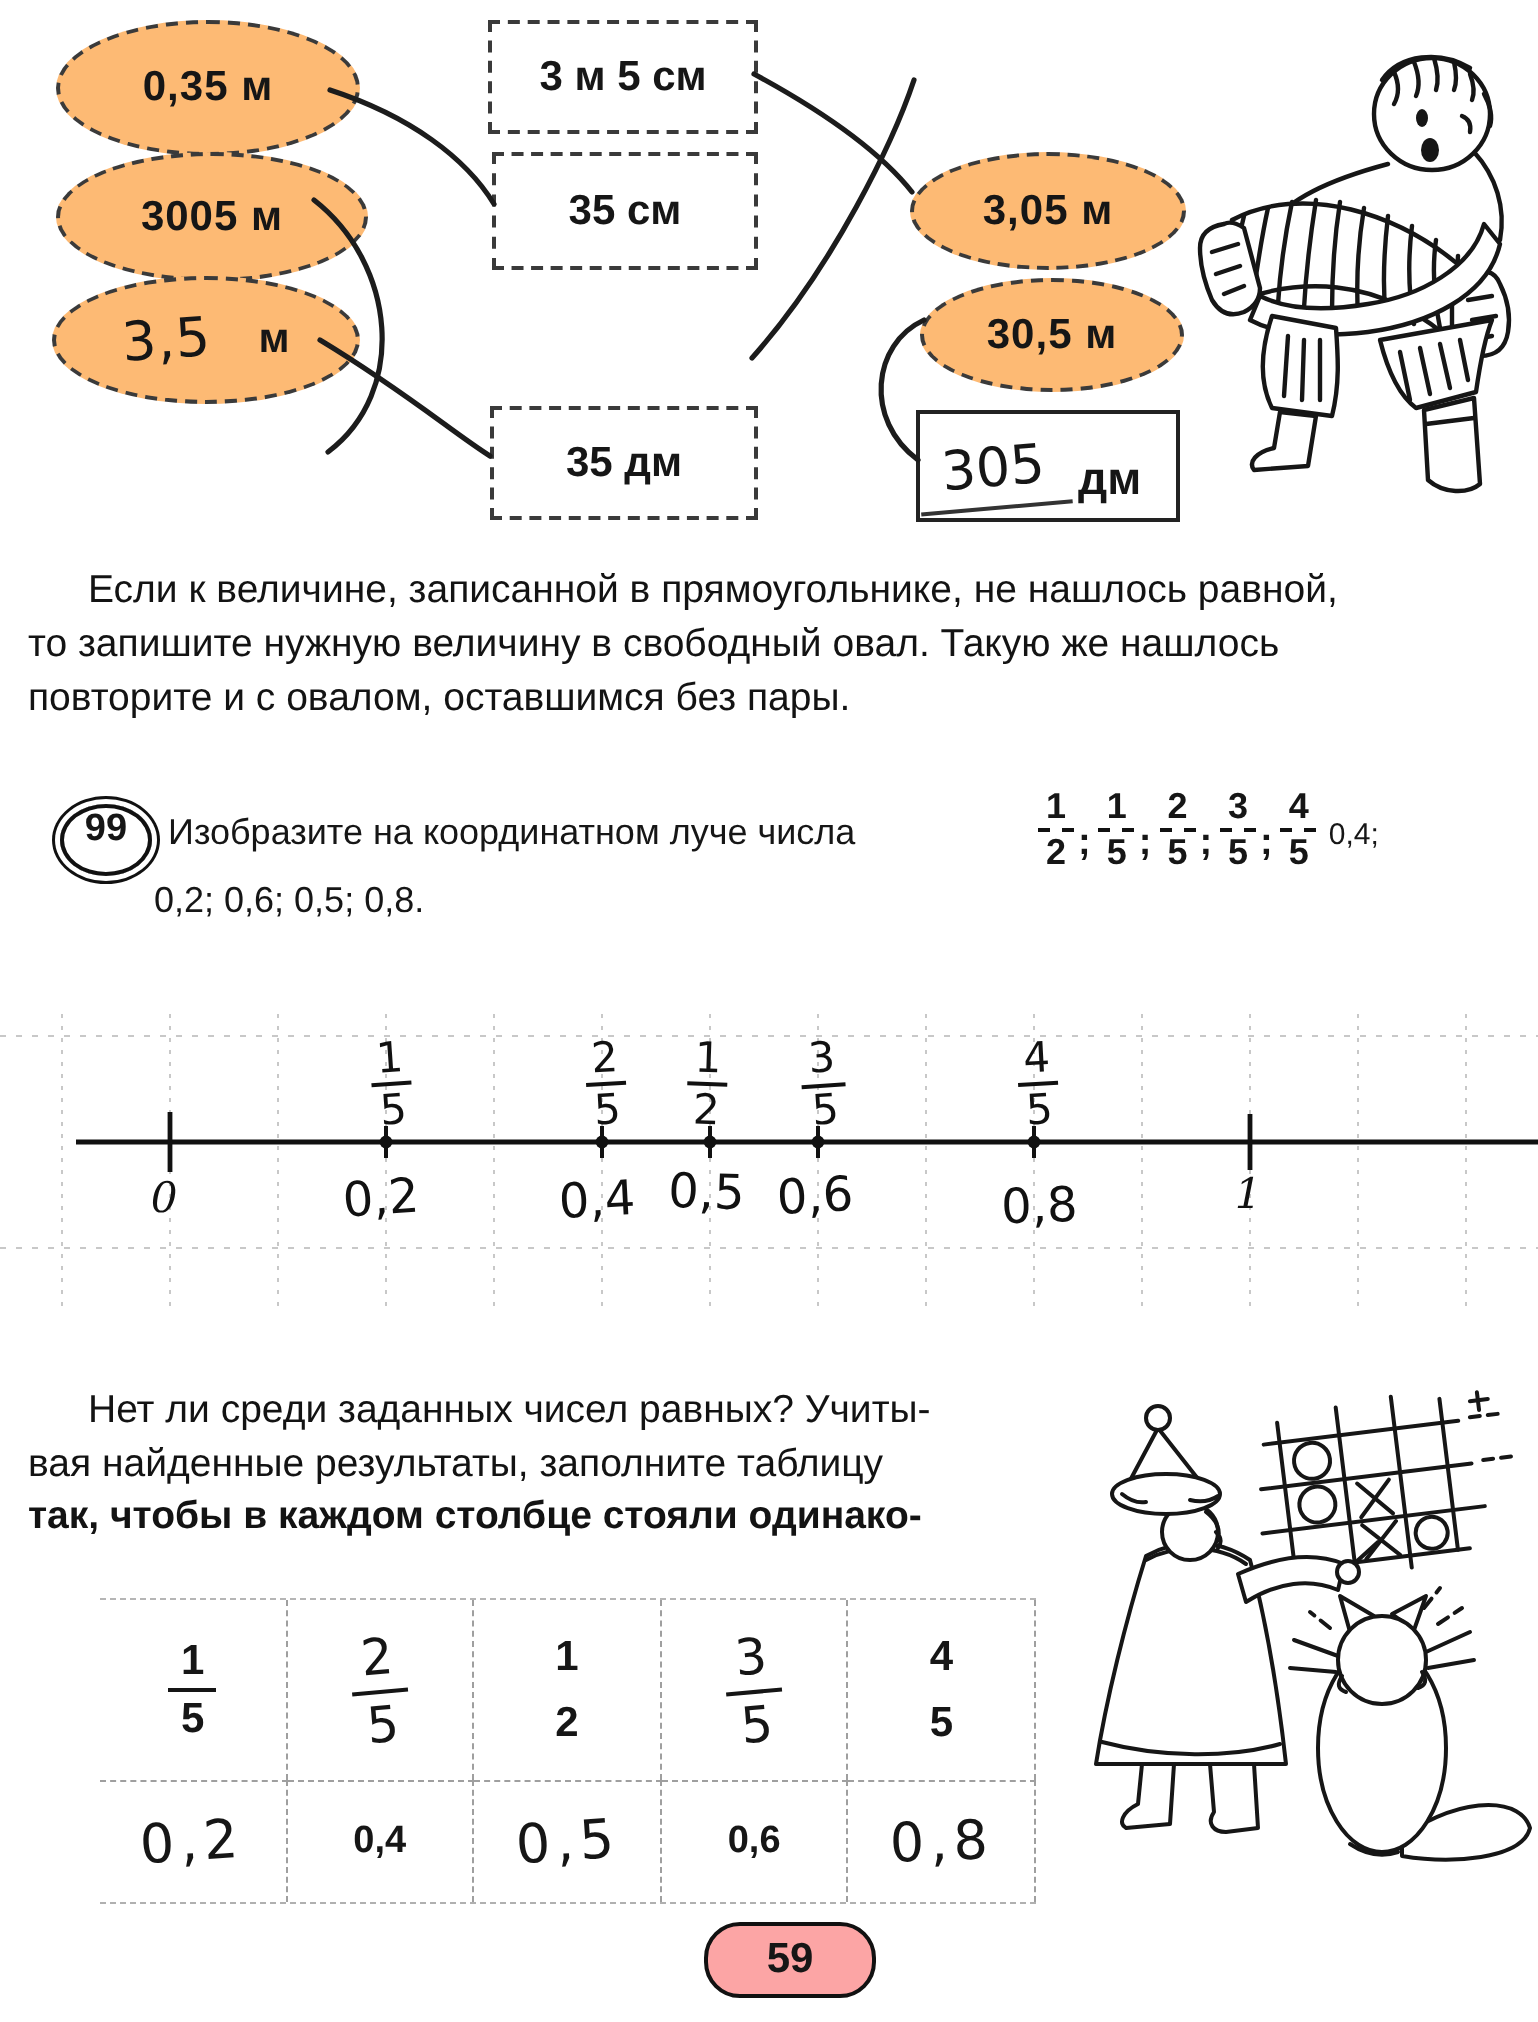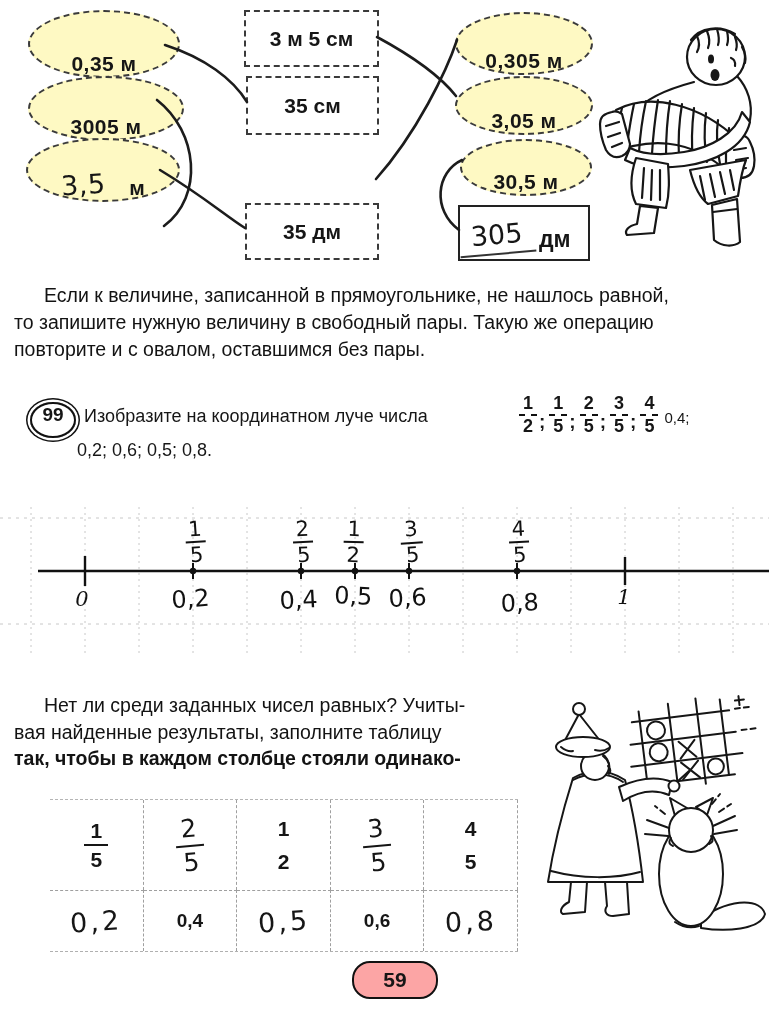--- a/index.html
+++ b/index.html
@@ -1,21 +1,21 @@
 <!DOCTYPE html>
 <html><head>
 <meta charset="utf-8">
 <style>
   html,body{margin:0;padding:0;background:#e8e8e8}
   .page{position:relative;width:769px;height:1011px;background:#fff;overflow:hidden;
         font-family:"Liberation Sans",sans-serif;color:#161616;margin:0 auto}
   svg{position:absolute;overflow:visible}
   .oval{position:absolute;border:2px dashed #3a3a3a;border-radius:50%;
-        display:flex;align-items:flex-end;justify-content:center;
-        font-weight:bold;font-size:21px;letter-spacing:.5px;background:#fef9c3}
+        display:flex;align-items:center;justify-content:center;
+        font-weight:bold;font-size:21px;letter-spacing:.5px;background:#fdba74}
   .rbox{position:absolute;border:2px dashed #3a3a3a;display:flex;align-items:center;
         justify-content:center;font-weight:bold;font-size:21px;background:#fff}
   .rbox.solid{border-style:solid;border-color:#222}
   .hw{font-family:"DejaVu Sans",sans-serif;font-weight:normal}
   .para{position:absolute;font-size:19.5px;line-height:27px;color:#131313}
   .para .ln{display:block}
   .indent{text-indent:30px}
   .b{font-weight:bold}
   .badge{position:absolute;left:30px;top:402px;width:42px;height:32px;border:2px solid #111;
          border-radius:50%;box-shadow:0 0 0 2.5px #fff,0 0 0 4px #111;
@@ -68,23 +68,20 @@
   <div class="rbox" style="left:244px;top:10px;width:131px;height:53px">
     <span>3 м 5 см</span>
   </div>
   <div class="rbox" style="left:246px;top:76px;width:129px;height:55px">
     <span>35 см</span>
   </div>
   <div class="rbox" style="left:245px;top:203px;width:130px;height:53px">
     <span>35 дм</span>
   </div>
 
-  <div class="oval" style="left:455px;top:12px;width:134px;height:59px">
-    <span>0,305 м</span>
-  </div>
   <div class="oval" style="left:455px;top:76px;width:134px;height:55px">
     <span>3,05 м</span>
   </div>
   <div class="oval" style="left:460px;top:139px;width:128px;height:53px">
     <span>30,5 м</span>
   </div>
   <div class="rbox solid" style="left:458px;top:205px;width:128px;height:52px;align-items:flex-end">
     <span class="hw rb-val">305</span>
     <span class="unit" style="font-size:23px;margin:0 18px 6px 4px">дм</span>
   </div>
@@ -131,21 +128,21 @@
       <path d="M697 36 q4 9 0 16 M707 31 q4 10 1 17 M717 29 q3 10 1 16 M727 31 q2 9 0 14 M735 37 q3 8 1 13"></path>
       <path d="M742 47 q5 9 3 16"></path>
       <ellipse cx="711" cy="59" rx="3" ry="4.5" fill="#161616" stroke="none"></ellipse>
       <path d="M731 58 q5 2 4 8"></path>
       <ellipse cx="715" cy="75" rx="4.5" ry="6" fill="#161616" stroke="none"></ellipse>
     </g>
   </svg>
 
   <div class="para" style="left:14px;top:282px;width:748px">
     <span class="ln indent">Если к величине, записанной в прямоугольнике, не нашлось равной,</span>
-    <span class="ln">то запишите нужную величину в свободный пары. Такую же операцию</span>
+    <span class="ln">то запишите нужную величину в свободный овал. Такую же нашлось</span>
     <span class="ln">повторите и с овалом, оставшимся без пары.</span>
   </div>
 
   <div class="badge">
     <span>99</span>
   </div>
   <div class="exline" style="left:84px;top:406px">Изобразите на координатном луче числа</div>
   <div class="exfracs">
     <span class="pfrac">
       <span class="fn">1</span>

